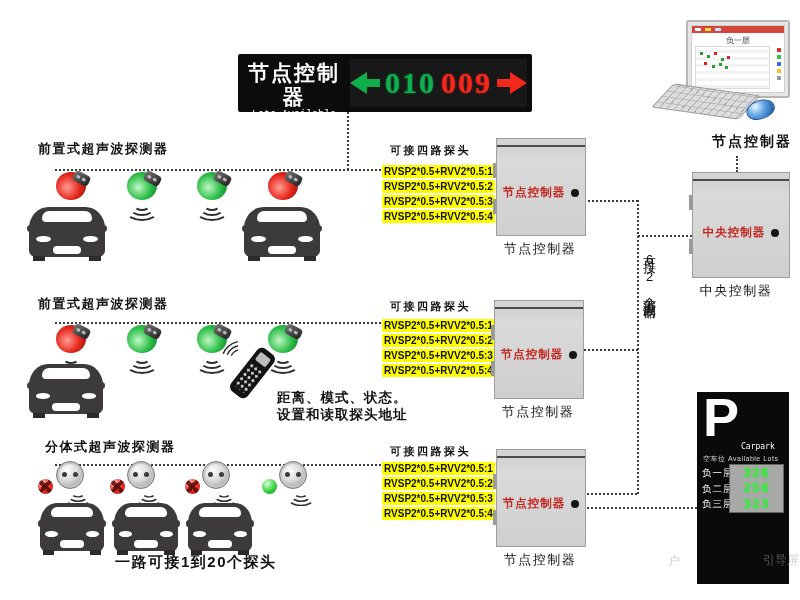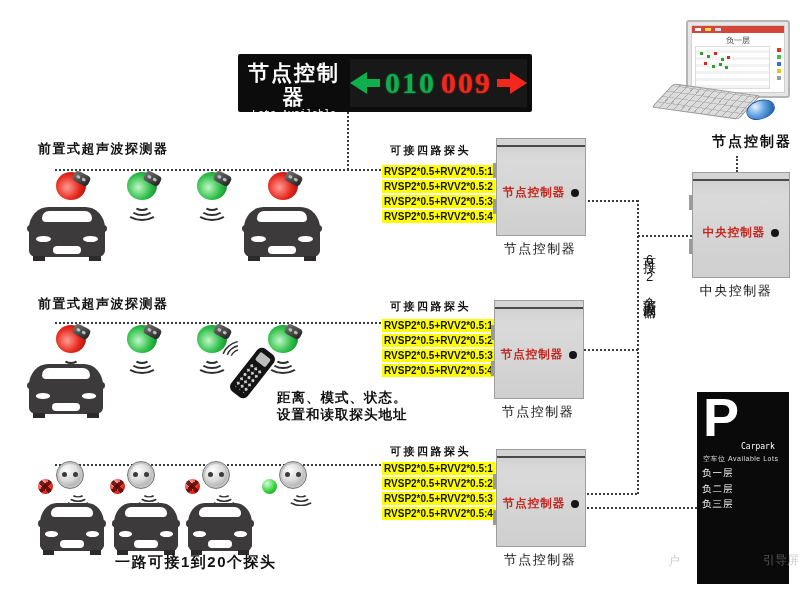--- a/index.html
+++ b/index.html
@@ -293,20 +293,21 @@
     <div class="body">
         <i class="scr"></i>
         <i class="keys"></i>
       </div>
   </div>
   <div class="note" style="left:277px;top:389px;">
     <div>距离、模式、状态。</div>
     <div>设置和读取探头地址</div>
   </div>
 
+  <div class="row-label" style="left:45px;top:438px;">分体式超声波探测器</div>
   <span class="disc" style="left:56px;top:461px;"></span>
   <span class="disc" style="left:127px;top:461px;"></span>
   <span class="disc" style="left:202px;top:461px;"></span>
   <span class="disc" style="left:279px;top:461px;"></span>
   <span class="led-ball red" style="left:38px;top:479px;"></span>
   <span class="led-ball red" style="left:110px;top:479px;"></span>
   <span class="led-ball red" style="left:185px;top:479px;"></span>
   <span class="led-ball green" style="left:262px;top:479px;"></span>
   <span class="waves" style="left:62px;top:489px;transform:scale(.85);">
       <i></i>
@@ -433,15 +434,20 @@
 
   <span class="watermark" style="left:668px;top:553px;">户</span>
   <span class="watermark" style="left:763px;top:552px;">引导屏</span>
   <div class="sign">
     <div class="p">P</div>
     <div class="brand">Carpark</div>
     <div class="sub">空车位 Available Lots</div>
     <div class="flabel" style="top:75px;">负一层</div>
     <div class="flabel" style="top:91px;">负二层</div>
     <div class="flabel" style="top:106px;">负三层</div>
+    <div class="panel">
+      <div class="fval">326</div>
+      <div class="fval">256</div>
+      <div class="fval">323</div>
+    </div>
   </div>
 
 </div>
 
 </body></html>

